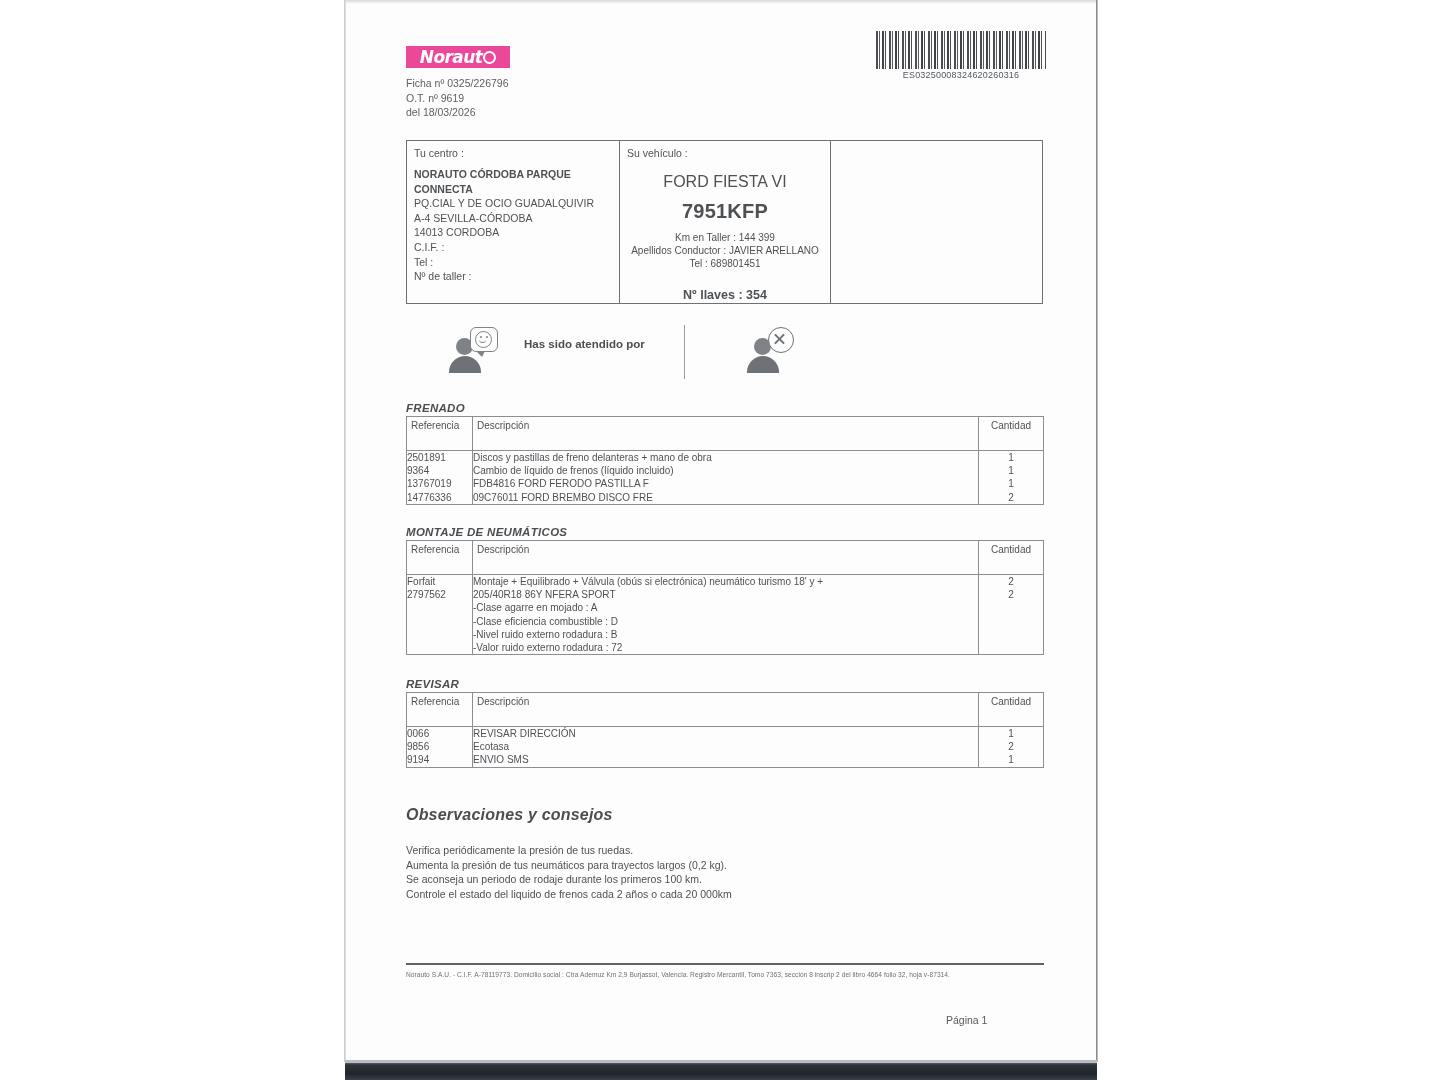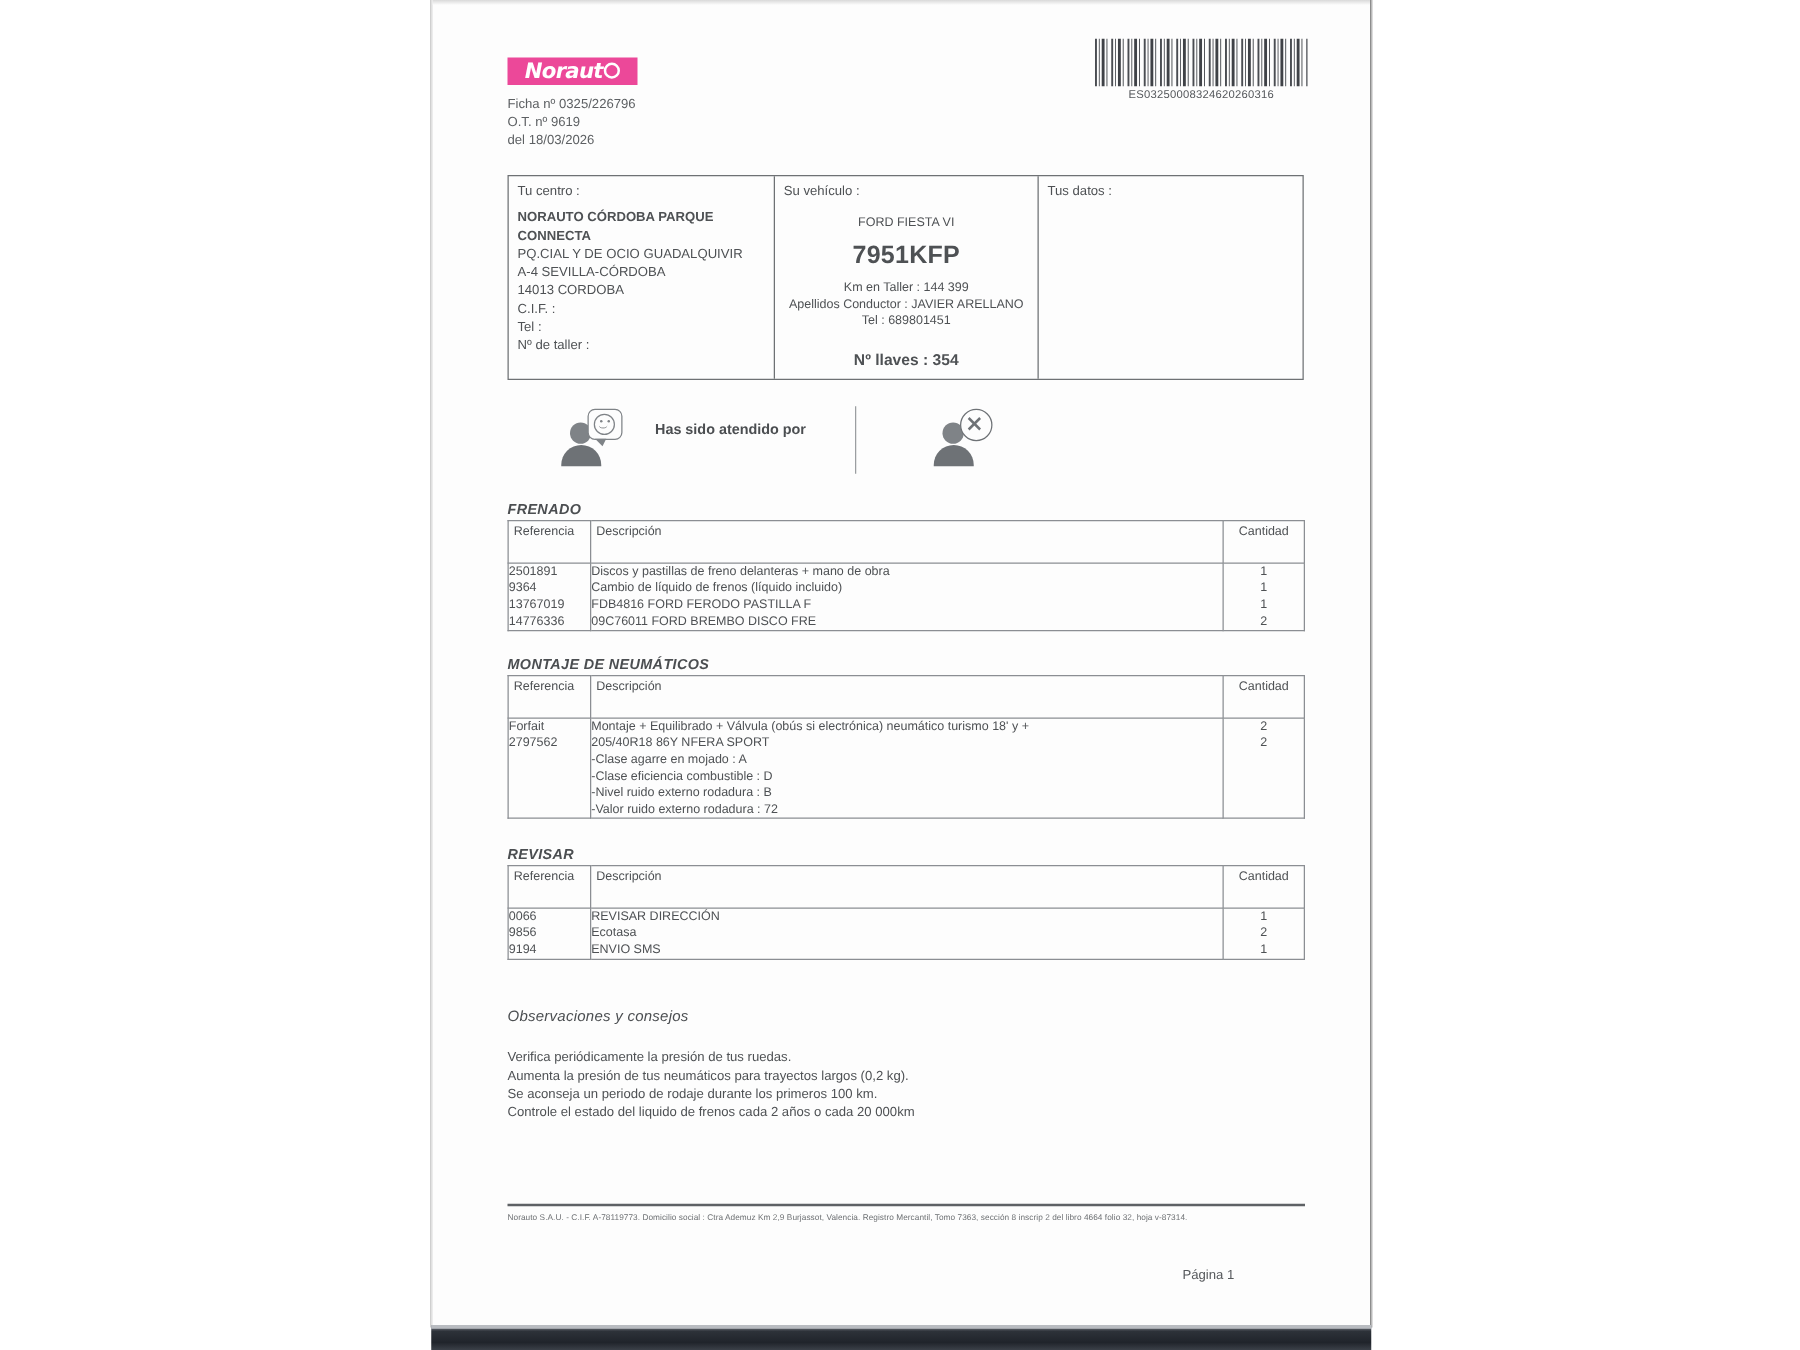--- a/index.html
+++ b/index.html
@@ -121,21 +121,21 @@
     position: absolute; left: 7px; top: 26px;
     font-size: 10.5px; line-height: 14.6px;
     color: #4e5154;
   }
   #centro-body .strong { font-weight: bold; }
 
   #vehiculo-body {
     position: absolute; left: 0; top: 26px; width: 100%;
     text-align: center; color: #4e5154;
   }
-  #veh-model { font-size: 10px; margin-top: 6px; text-align: center; }
+  #veh-model { font-size: 16px; margin-top: 6px; text-align: center; }
   #veh-plate { font-size: 20px; font-weight: bold; margin-top: 9px; letter-spacing: .2px; }
   #veh-km  { font-size: 10px; margin-top: 9px; }
   #veh-driver { font-size: 10px; margin-top: 2px; }
   #veh-tel { font-size: 10px; margin-top: 2px; }
   #veh-keys { font-size: 12.5px; font-weight: bold; margin-top: 19px; }
 
   
   #atendido-row {
     position: absolute; left: 60px; top: 322px;
     width: 635px; height: 62px;
@@ -219,21 +219,21 @@
   table.svc th.qty { text-align: center; padding-left: 0; }
   col.c-ref  { width: 66px; }
   col.c-qty  { width: 65px; }
   td.cell { vertical-align: top; padding: 4px 0 4px 4px; font-size: 10px; line-height: 13.2px; }
   td.cell.qty { text-align: center; padding-left: 0; }
   .line { white-space: nowrap; }
 
   
   #obs { position: absolute; left: 60px; top: 806px; width: 600px; }
   #obs-title {
-    font-size: 12px; font-style: italic; font-weight: normal;
+    font-size: 16px; font-style: italic; font-weight: bold;
     color: #4b4e51; letter-spacing: .2px;
   }
   #obs-list { margin-top: 19px; font-size: 10.5px; line-height: 14.6px; color: #4e5154; }
 
   
   #footer-rule {
     position: absolute; left: 60px; top: 963px;
     width: 638px; height: 2px; background: #5e6165;
   }
   #footer-legal {
@@ -292,23 +292,20 @@
           <div id="vehiculo-body">
             <div id="veh-model">FORD FIESTA VI</div>
             <div id="veh-plate">7951KFP</div>
             <div id="veh-km">Km en Taller : 144 399</div>
             <div id="veh-driver">Apellidos Conductor : JAVIER ARELLANO</div>
             <div id="veh-tel">Tel : 689801451</div>
             <div id="veh-keys">Nº llaves : 354</div>
           </div>
         </div>
 
-        <div class="col c3">
-          <div class="col-head">Tus datos :</div>
-        </div>
 
       </div>
 
       <div id="atendido-row">
         <div class="person-icon" style="left:42px; top:8px;">
           <div class="head"></div>
           <div class="body"></div>
           <div class="bubble-smile">
             <div class="smile-face">
               <span class="eye l"></span>

